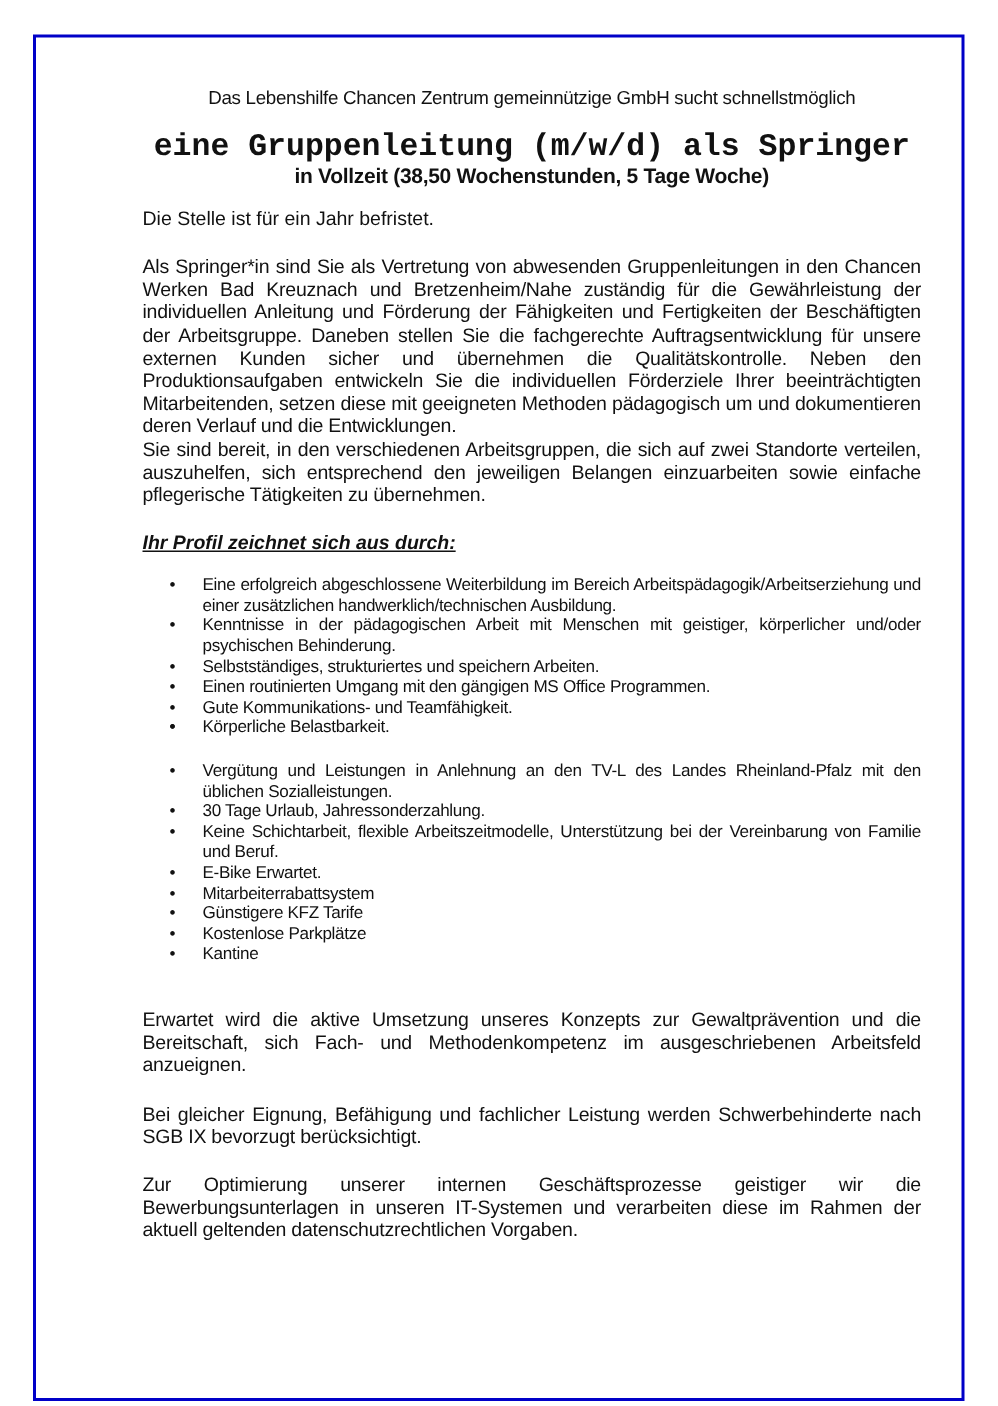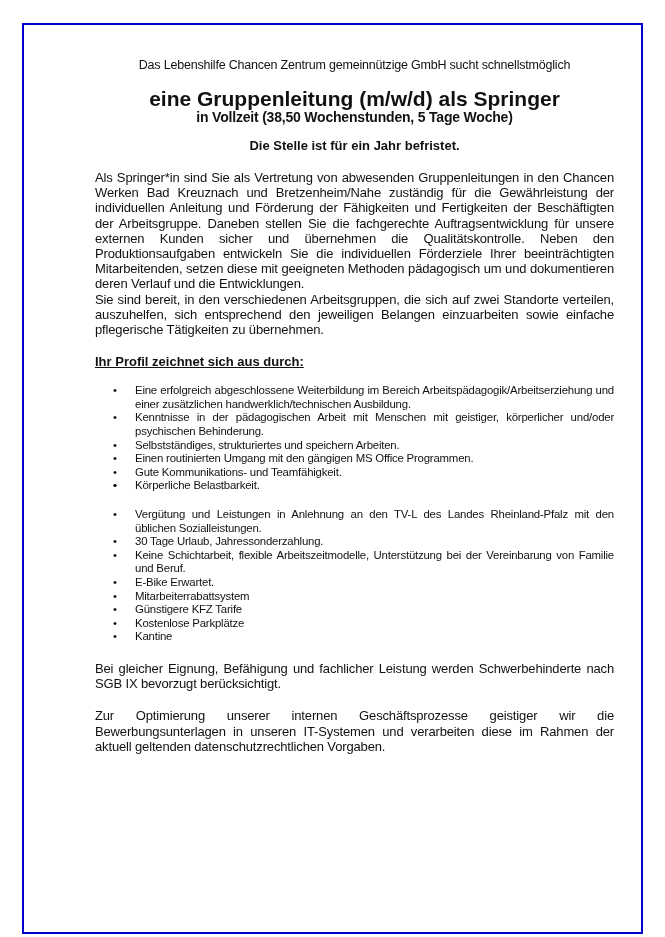--- a/index.html
+++ b/index.html
@@ -2,26 +2,26 @@
 <html><head>
   <meta charset="utf-8">
   <style>
     html, body { margin: 0; padding: 0; background: #ffffff; }
     body { width: 665px; height: 937px; position: relative; overflow: hidden;
            font-family: "Liberation Sans", sans-serif; color: #111; }
     .frame { position: absolute; left: 22px; top: 23px; width: 617px; height: 907px;
              border: 2px solid #0000c8; box-sizing: content-box; }
     .content { position: absolute; left: 95px; top: 58px; width: 519px; }
     .intro { text-align: center; font-size: 12.5px; margin: 0; letter-spacing: -0.2px; }
-    .title { text-align: center; font-size: 21px; font-weight: bold; margin: 16px 0 0 0; line-height: 22px; }
+    .title { text-align: center; font-size: 21px; font-weight: bold; margin: 16px 0 0 0; line-height: 22px; font-family: Liberation Mono, monospace; }
     .subtitle { text-align: center; font-size: 14px; font-weight: bold; margin: 0; line-height: 14px; letter-spacing: -0.2px; }
-    .limited { font-size: 13px; font-weight: bold; margin: 14px 0 0 0; text-align: center; }
+    .limited { font-size: 13px; font-weight: normal; margin: 14px 0 0 0; }
     p.body { font-size: 13px; line-height: 15.2px; text-align: justify; margin: 0; letter-spacing: -0.15px; }
     .p1 { margin-top: 17px !important; }
-    .section-head { font-size: 13px; font-weight: bold; text-decoration: underline; margin: 17px 0 0 0; }
+    .section-head { font-size: 13px; font-weight: bold; text-decoration: underline; margin: 17px 0 0 0; font-style: italic; }
     ul.list { margin: 15px 0 0 0; padding: 0 0 0 40px; list-style: none; }
     ul.list li { position: relative; font-size: 11.4px; line-height: 13.6px; text-align: justify; letter-spacing: -0.2px; }
     ul.list li .bullet { position: absolute; left: -22px; top: 0; }
     .gap-lg { margin-top: 28px !important; }
     .gap-md { margin-top: 17px !important; }
   </style>
 </head>
 <body>
 
 <div class="frame"></div>
@@ -50,15 +50,16 @@
     <li><span class="bullet">•</span><span>Vergütung und Leistungen in Anlehnung an den TV-L des Landes Rheinland-Pfalz mit den üblichen Sozialleistungen.</span></li>
     <li><span class="bullet">•</span><span>30 Tage Urlaub, Jahressonderzahlung.</span></li>
     <li><span class="bullet">•</span><span>Keine Schichtarbeit, flexible Arbeitszeitmodelle, Unterstützung bei der Vereinbarung von Familie und Beruf.</span></li>
     <li><span class="bullet">•</span><span>E-Bike Erwartet.</span></li>
     <li><span class="bullet">•</span><span>Mitarbeiterrabattsystem</span></li>
     <li><span class="bullet">•</span><span>Günstigere KFZ Tarife</span></li>
     <li><span class="bullet">•</span><span>Kostenlose Parkplätze</span></li>
     <li><span class="bullet">•</span><span>Kantine</span></li>
   </ul>
 
+  <p class="body gap-lg">Erwartet wird die aktive Umsetzung unseres Konzepts zur Gewaltprävention und die Bereitschaft, sich Fach- und Methodenkompetenz im ausgeschriebenen Arbeitsfeld anzueignen.</p>
   <p class="body gap-md">Bei gleicher Eignung, Befähigung und fachlicher Leistung werden Schwerbehinderte nach SGB IX bevorzugt berücksichtigt.</p>
   <p class="body gap-md">Zur Optimierung unserer internen Geschäftsprozesse geistiger wir die Bewerbungsunterlagen in unseren IT-Systemen und verarbeiten diese im Rahmen der aktuell geltenden datenschutzrechtlichen Vorgaben.</p>
 </div>
 
 </body></html>

